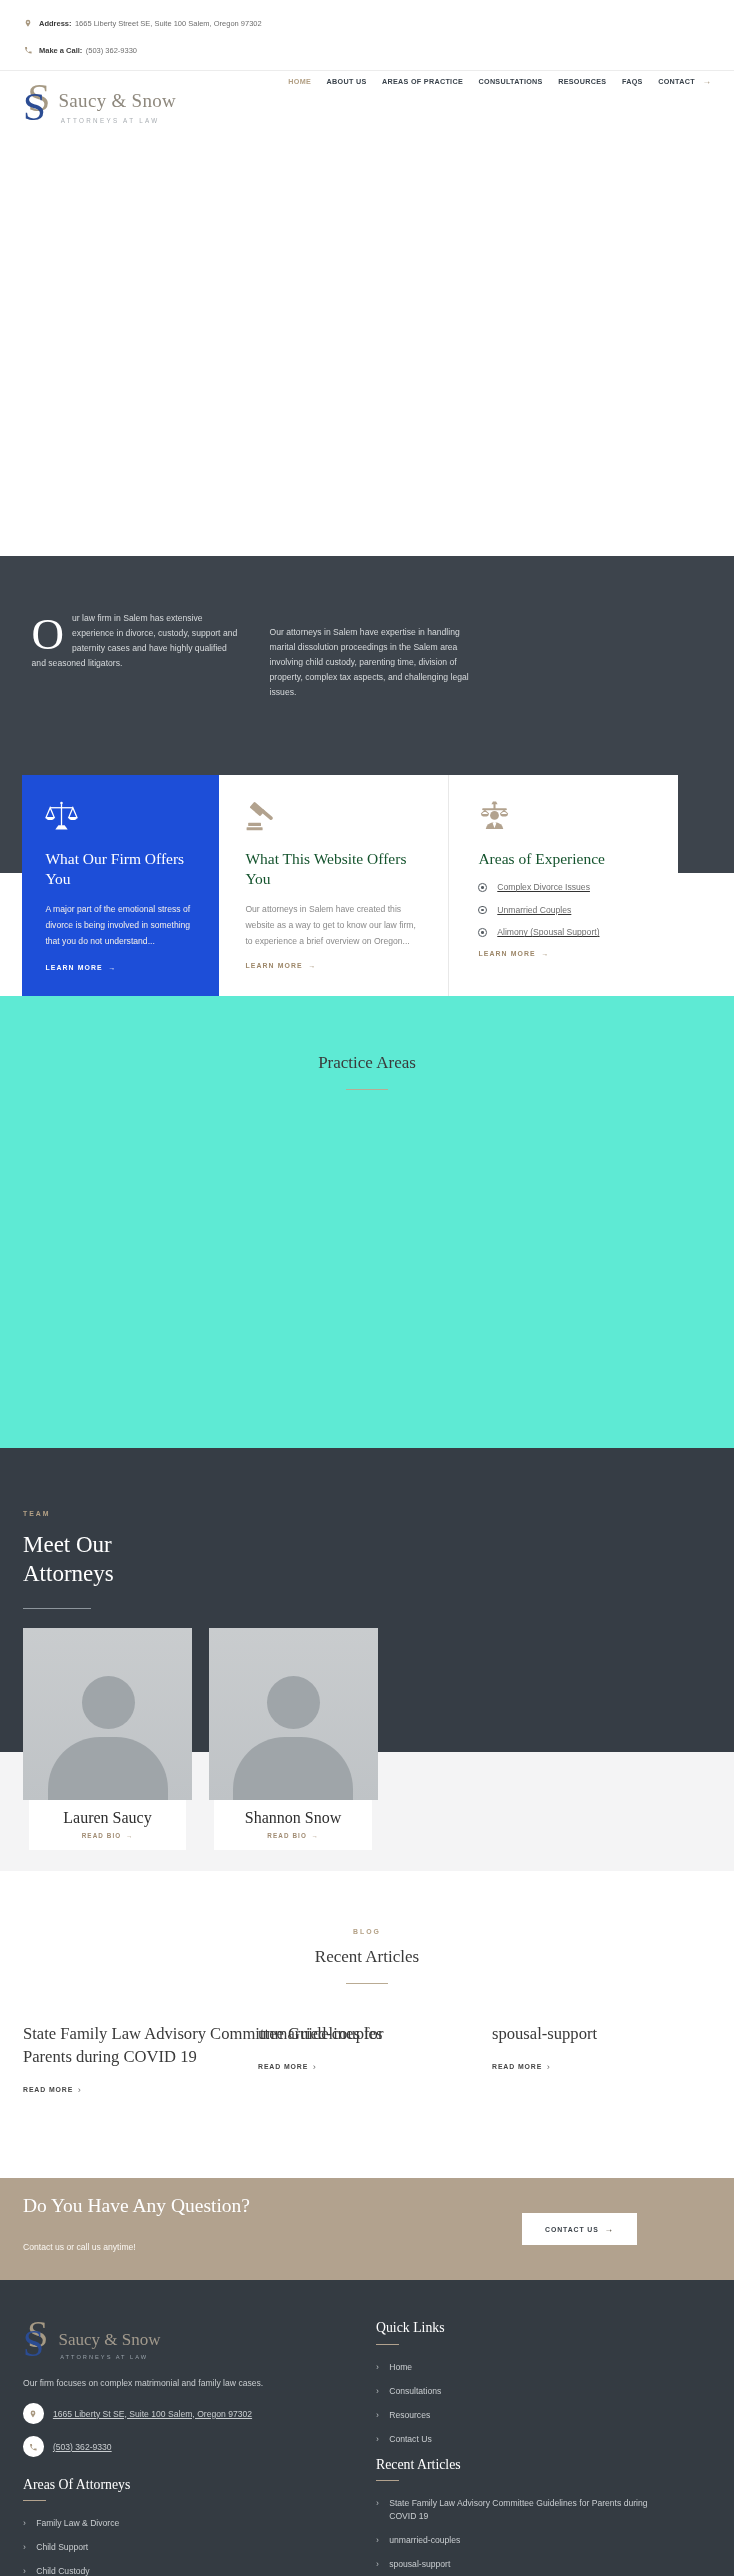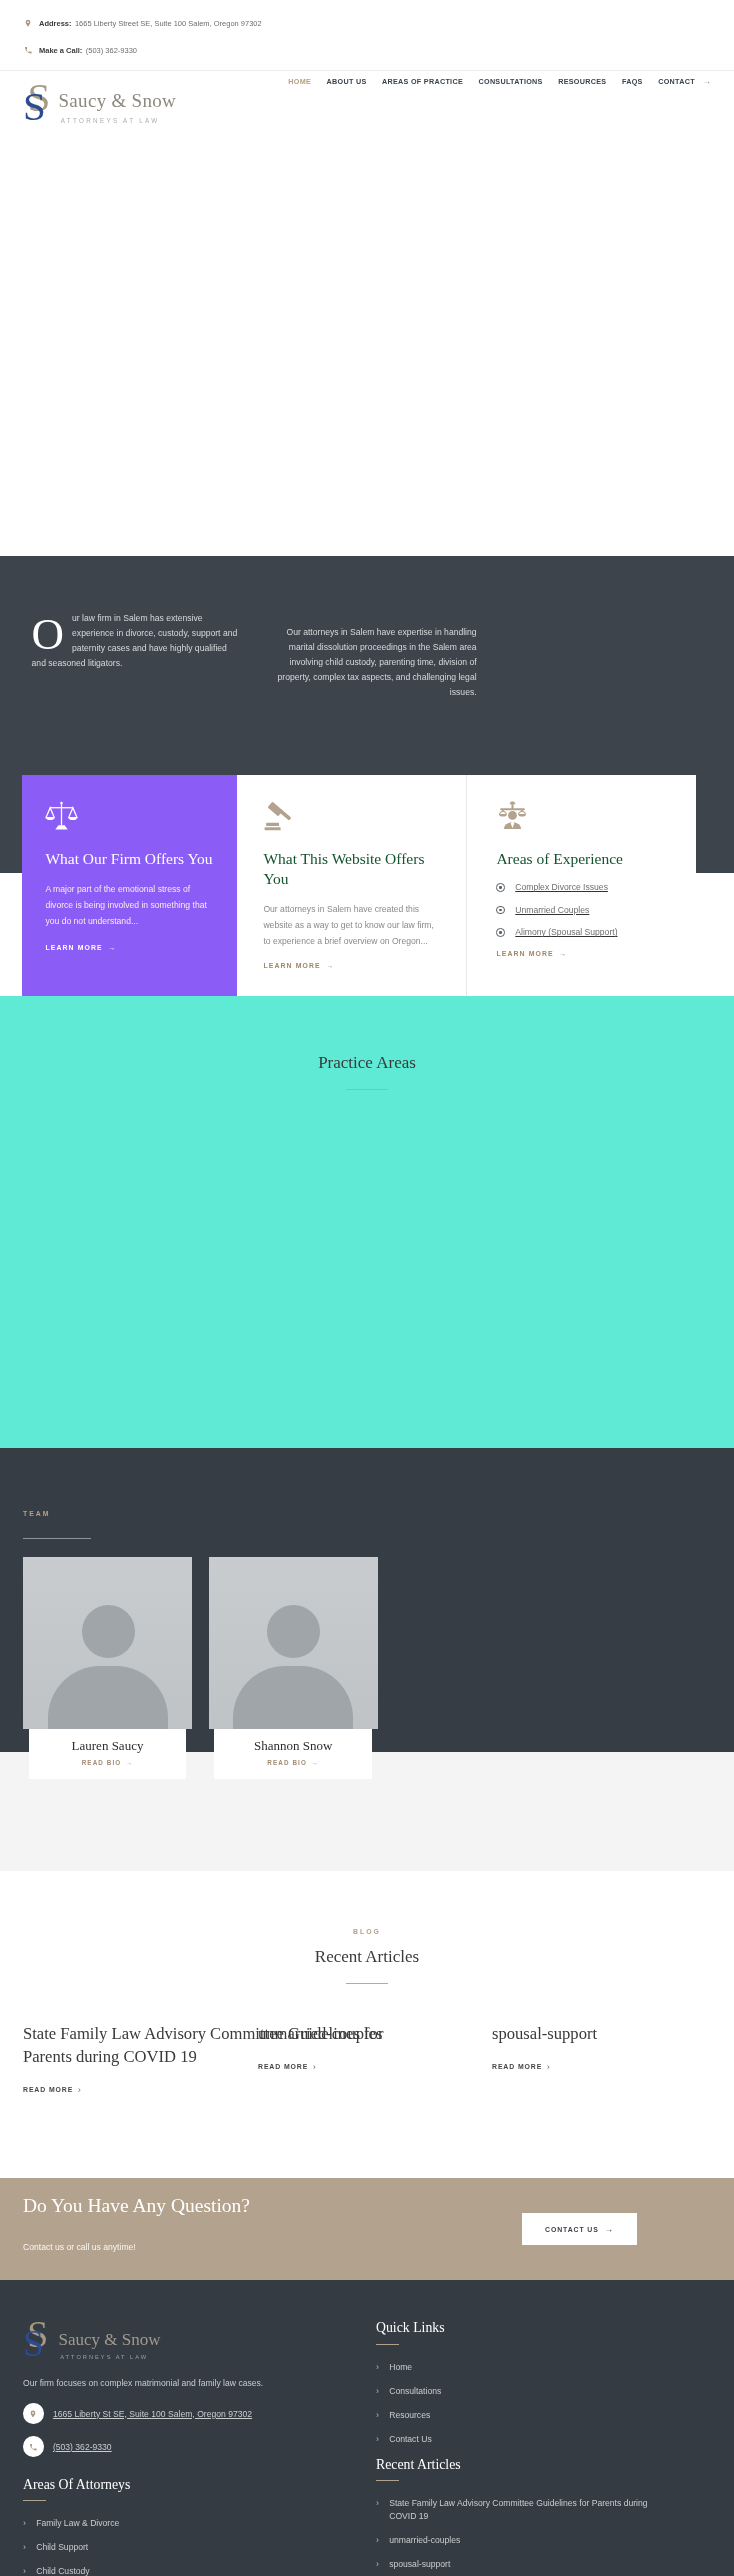--- a/index.html
+++ b/index.html
@@ -36,28 +36,28 @@
   .hero { height:392px; background:#fff; }
 
   
   .why { height:317px; background:#3d444c; padding:68px 23px 0 23px; display:flex; position:relative; }
   .kicker { font-size:6.9px; font-weight:bold; letter-spacing:2px; color:#b3a085; }
   .why-left { width:229px; flex:none; }
   .why-h2 { font-size:23px; line-height:28px; color:#fff; margin-top:12.6px; }
   .rule-gray { width:68px; border-top:0.6px solid #8d959c; margin-top:25px; }
   .why-col { width:207px; flex:none; margin-top:-12.6px; }
   .why-col.m { margin-left:8.6px; }
-  .why-col.r { margin-left:31px; padding-top:13.8px;text-align:right; }
+  .why-col.r { margin-left:31px; padding-top:13.8px; }
   .why-p { font-size:8.6px; line-height:15px; color:#d7dadc; }
   .dropcap { float:left; font-family:"Liberation Serif", serif; font-size:45px; line-height:36px; color:#fff; padding:4.6px 8px 0 0; }
 
   
   .cards-band { position:relative; margin:-98px 23px 0 22.4px; width:689px; display:flex; }
   .card { height:221px; padding:25px 23px; position:relative; }
-  .card-1 { width:215px; background:#8b5cf6; color:#fff; }
+  .card-1 { width:197px; background:#1d4ed8; color:#fff; }
   .card-2 { width:229px; background:#fff; padding-left:26px; padding-right:26px; }
   .card-3 { width:230px; background:#fff; border-left:0.6px solid #e8e8e8; padding-left:29px; }
   .card-icon { height:33px; display:flex; align-items:flex-end; }
   .card-title { font-size:15.5px; line-height:19.5px; margin-top:16px; }
   .card-1 .card-title { color:#fff; }
   .card-2 .card-title, .card-3 .card-title { color:#14532d; width:172px; }
   .card-text { font-size:8.6px; line-height:16px; margin-top:12.6px; }
   .card-1 .card-text { color:#f4efe9; }
   .card-2 .card-text { color:#8a8a8a; }
   .more { display:flex; align-items:center; gap:5.7px; font-size:6.9px; font-weight:bold; letter-spacing:1.1px; margin-top:13.8px; cursor:pointer; }
@@ -80,21 +80,21 @@
   .team-bg-gray { position:absolute; top:304px; left:0; right:0; height:119px; background:#f4f4f5; }
   .team-inner { position:relative; padding:62px 23px 0 23px; }
   .team-h2 { font-size:23px; line-height:29px; color:#fff; margin-top:12.6px; width:161px; }
   .team .rule-gray { margin-top:20.7px; }
   .members { display:flex; gap:16.6px; margin-top:18.4px; }
   .member { width:169px; }
   .photo { width:169px; height:172px; background:linear-gradient(180deg,#c9ccce 0%,#bfc3c6 100%); position:relative; overflow:hidden; }
   .photo::before { content:""; position:absolute; left:50%; top:48px; width:53px; height:53px; margin-left:-26px; border-radius:50%; background:#9fa5a9; }
   .photo::after { content:""; position:absolute; left:50%; bottom:-23px; width:120px; height:86px; margin-left:-60px; border-radius:52px 52px 0 0; background:#9fa5a9; }
   .plate { margin:0 5.7px; background:#fff; height:50px; text-align:center; padding-top:9.2px; }
-  .member-name { font-size:13px; color:#2e2e2e; }
+  .member-name { font-size:16px; color:#2e2e2e; }
   .read-bio { display:inline-flex; align-items:center; gap:4.6px; font-size:6.3px; font-weight:bold; letter-spacing:1.1px; color:#a08b72; margin-top:5.2px; cursor:pointer; }
 
   
   .blog { height:307px; background:#fff; padding-top:57px; }
   .blog-head { text-align:center; }
   .blog-h2 { font-size:17px; color:#3a3a3a; margin-top:11.5px; }
   .blog-cols { position:relative; margin:38px 23px 0 23px; height:126px; }
   .bcol { position:absolute; top:0; }
   .bcol-1 { left:0; width:390px; }
   .bcol-2 { left:235px; width:224px; }
@@ -271,20 +271,21 @@
 <section class="practice">
   <h2 class="h2-center serif">Practice Areas</h2>
   <div class="rule-tan-center"></div>
 </section>
 
 <section class="team">
   <div class="team-bg-dark"></div>
   <div class="team-bg-gray"></div>
   <div class="team-inner">
     <div class="kicker">TEAM</div>
+    <h2 class="team-h2 serif">Meet Our Attorneys</h2>
     <div class="rule-gray"></div>
     <div class="members">
       <div class="member">
         <div class="photo"></div>
         <div class="plate">
           <div class="member-name serif">Lauren Saucy</div>
           <div class="read-bio">
             <span>READ BIO</span>
             <span>→</span>
           </div>

